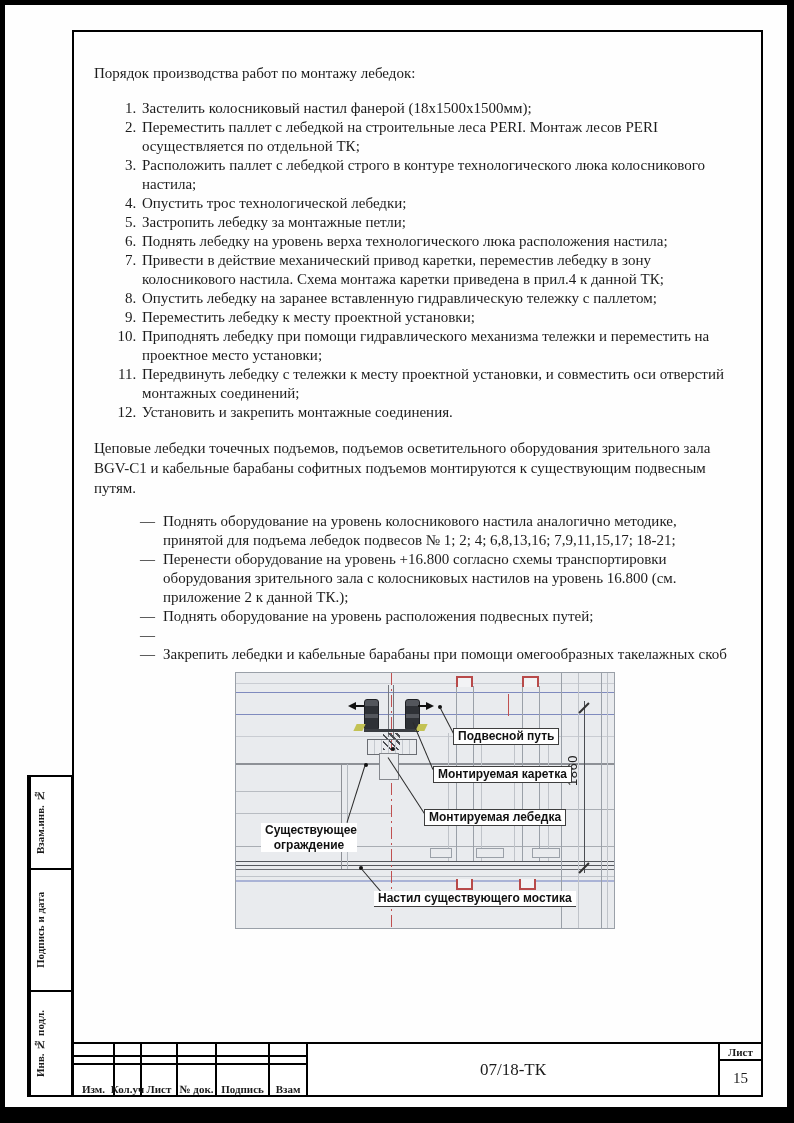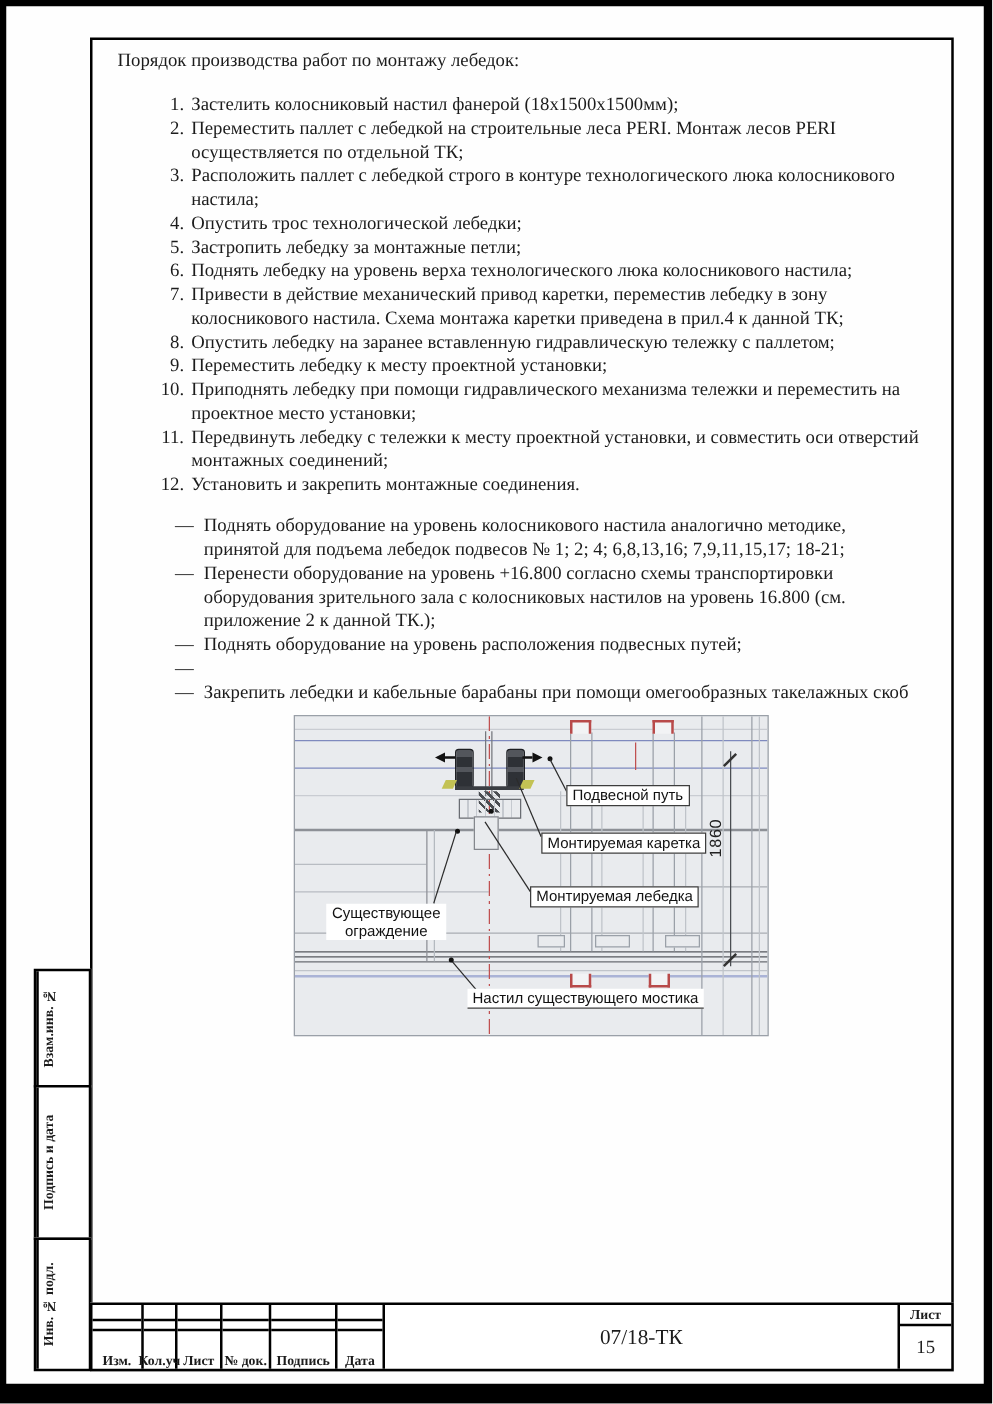--- a/index.html
+++ b/index.html
@@ -14,26 +14,26 @@
 
   
   .side-cell { position:absolute; left:27px; width:46px; border:2px solid #000;
                box-sizing:border-box; display:flex; background:#fff; }
   .side-label { width:19px; border-right:2px solid #000; box-sizing:border-box;
                 display:flex; align-items:center; justify-content:center;
                 writing-mode:vertical-rl; transform:rotate(180deg);
                 font-weight:bold; font-size:11px; white-space:nowrap; }
 
   
-  .content { position:absolute; left:94px; top:40px; width:645px;
+  .content { position:absolute; left:94px; top:64px; width:645px;
              font-size:15px; line-height:19px; }
   .h1, .h2 { margin:0; }
   .h2 { margin-top:16px; }
   ol.steps { margin:16px 0 0; padding-left:46px; }
-  ol.steps li { padding-left:2px;margin-left:11px; }
+  ol.steps li { padding-left:2px; }
   .para { margin:16px 0 0; line-height:20px; }
   .dash-list { margin-top:14px; padding-left:46px; }
   .dash-row { display:flex; }
   .dash-row .dash { flex:0 0 23px; }
   .fig-title { margin:24px 0 0; text-align:center; }
 
   
   .diagram { position:relative; margin:8px 0 0 141px; width:378px; height:255px;
              background:#e9ebee; border:1px solid #9aa0a8; overflow:hidden;
              font-family:"Liberation Sans", sans-serif; }
@@ -54,21 +54,21 @@
   .pallet { position:absolute; border:1px solid #6a6d73;
             background:repeating-linear-gradient(90deg,rgba(0,0,0,0) 0 6px,#c5c9cf 6px 7px); }
   .lowerbox { position:absolute; border:1px solid #84878d; background:#e9ebee; }
   .ymark { position:absolute; width:9px; height:7px; background:#c3c254; transform:skewX(-25deg); }
   .dot { position:absolute; width:4px; height:4px; border-radius:50%; background:#111; }
   .leader { position:absolute; height:1px; background:#2b2b2b; transform-origin:0 50%; }
   .tick { position:absolute; width:14px; height:2px; background:#333; transform:rotate(-45deg); }
   .dim-text { position:absolute; writing-mode:vertical-rl; transform:rotate(180deg);
               font-size:13px; color:#222; letter-spacing:.5px; }
   .callout { position:absolute; background:#fff; border:1px solid #3d3d3d; padding:0 4px;
-             font-size:12px; line-height:15px; font-weight:400; white-space:nowrap; color:#111; }
+             font-size:12px; line-height:15px; font-weight:700; white-space:nowrap; color:#111; }
   .callout.no-box { border:none; text-align:center; line-height:14.5px; }
   .callout.underline { border:none; border-bottom:1px solid #3d3d3d; }
 
   
   .title-block { position:absolute; left:72px; top:1042px; width:691px; height:55px;
                  border:2px solid #000; box-sizing:border-box; display:flex; background:#fff; }
   .tb-col { border-right:2px solid #000; box-sizing:border-box; display:flex; flex-direction:column; }
   .tb-cell { border-bottom:2px solid #000; box-sizing:border-box; height:20px; }
   .tb-cell.r2 { height:11px; }
   .tb-h { flex:1; border-bottom:none; display:flex; align-items:center; justify-content:center;
@@ -99,29 +99,30 @@
 
   <div class="content">
     <p class="h1">Порядок производства работ по монтажу лебедок:</p>
 
     <ol class="steps">
       <li>Застелить колосниковый настил фанерой (18х1500х1500мм);</li>
       <li>Переместить паллет с лебедкой на строительные леса PERI. Монтаж лесов PERI осуществляется по отдельной ТК;</li>
       <li>Расположить паллет с лебедкой строго в контуре технологического люка колосникового настила;</li>
       <li>Опустить трос технологической лебедки;</li>
       <li>Застропить лебедку за монтажные петли;</li>
-      <li>Поднять лебедку на уровень верха технологического люка колосникового настила;</li>
+      <li>Поднять лебедку на уровень верха технологического люка расположения настила;</li>
       <li>Привести в действие механический привод каретки, переместив лебедку в зону колосникового настила. Схема монтажа каретки приведена в прил.4 к данной ТК;</li>
       <li>Опустить лебедку на заранее вставленную гидравлическую тележку с паллетом;</li>
       <li>Переместить лебедку к месту проектной установки;</li>
       <li>Приподнять лебедку при помощи гидравлического механизма тележки и переместить на проектное место установки;</li>
       <li>Передвинуть лебедку с тележки к месту проектной установки, и совместить оси отверстий монтажных соединений;</li>
       <li>Установить и закрепить монтажные соединения.</li>
     </ol>
 
+    <p class="para">Цеповые лебедки точечных подъемов, подъемов осветительного оборудования зрительного зала BGV-C1 и кабельные барабаны софитных подъемов монтируются к существующим подвесным путям.</p>
 
 
     <div class="dash-list">
       <div class="dash-row">
         <span class="dash">—</span>
         <span>Поднять оборудование на уровень колосникового настила аналогично методике, принятой для подъема лебедок подвесов № 1; 2; 4; 6,8,13,16; 7,9,11,15,17; 18-21;</span>
       </div>
       <div class="dash-row">
         <span class="dash">—</span>
         <span>Перенести оборудование на уровень +16.800 согласно схемы транспортировки оборудования зрительного зала с колосниковых настилов на уровень 16.800 (см. приложение 2 к данной ТК.);</span>
@@ -244,21 +245,21 @@
       <div class="tb-cell tb-h">№ док.</div>
     </div>
     <div class="tb-col" style="width:53px">
       <div class="tb-cell"></div>
       <div class="tb-cell r2"></div>
       <div class="tb-cell tb-h">Подпись</div>
     </div>
     <div class="tb-col" style="width:38px">
       <div class="tb-cell"></div>
       <div class="tb-cell r2"></div>
-      <div class="tb-cell tb-h">Дата</div>
+      <div class="tb-cell tb-h">Взам</div>
     </div>
     <div class="tb-center">07/18-ТК</div>
     <div class="tb-right">
       <div class="tb-sheet-label">Лист</div>
       <div class="tb-sheet-num">15</div>
     </div>
   </div>
 </div>
 
 </body></html>

